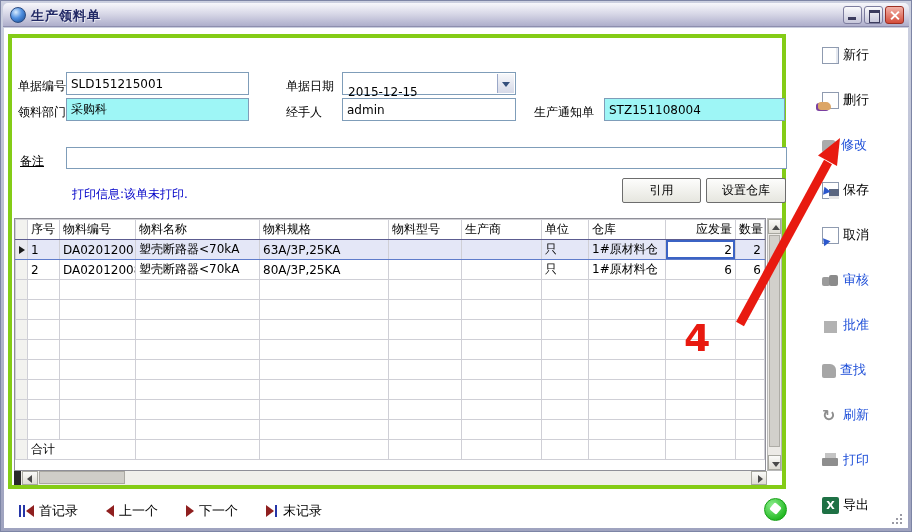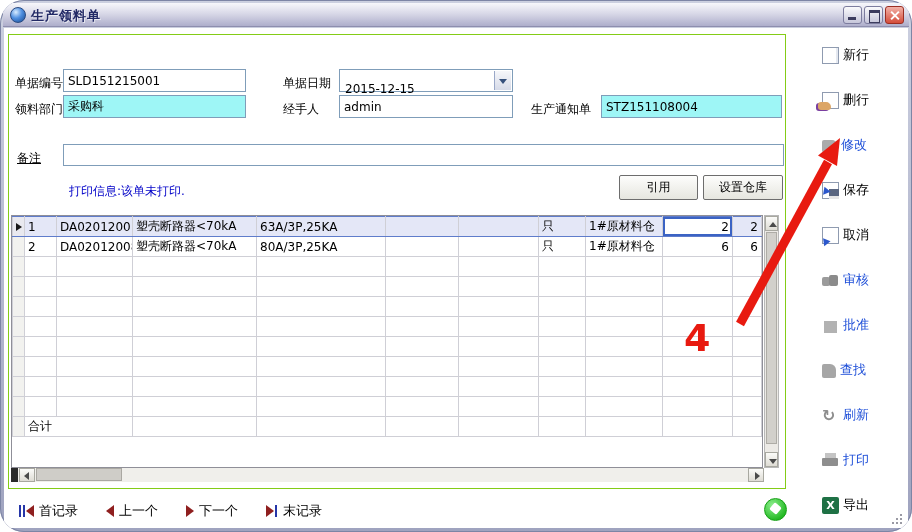--- a/index.html
+++ b/index.html
@@ -1,21 +1,21 @@
 <!DOCTYPE html>
 <html><head>
 <meta charset="utf-8">
 <style>
   * { box-sizing: border-box; margin: 0; padding: 0; }
   html,body { width:912px; height:532px; }
   body { font-family: "DejaVu Sans", "Liberation Sans", sans-serif; font-size:12px; color:#000; }
 
   .window { position:relative; width:912px; height:532px;
     background:linear-gradient(#ccd0e0,#9fa3bf);
-    box-shadow: inset 0 0 0 1px #7d85a5; overflow:hidden;border-radius:24px; }
+    box-shadow: inset 0 0 0 1px #7d85a5; overflow:hidden; }
 
   
   .titlebar { position:absolute; left:3px; top:3px; right:3px; height:24px;
     background:linear-gradient(#f7f7fb 0%, #d9d9e8 45%, #aeaecb 100%);
     border-radius:5px 5px 0 0; border-bottom:1px solid #8e8eae; }
   .app-icon { position:absolute; left:7px; top:4px; width:16px; height:16px; border-radius:50%;
     background:radial-gradient(circle at 35% 30%, #d8ecff, #4f8fe0 45%, #16488f); border:1px solid #2a4a80; }
   .title-text { position:absolute; left:28px; top:4px; font-size:13px; font-weight:bold;
     color:#232a66; text-shadow:1px 1px 0 rgba(255,255,255,.65); letter-spacing:1px; }
   .winbtns { position:absolute; right:5px; top:3px; display:flex; gap:2px; }
@@ -26,21 +26,21 @@
     border:1px solid #3c3c5e; border-top-width:3px; }
   .wbtn-close { background:linear-gradient(#f2b2a8,#d44c3a); border-color:#9c2e22; }
   .wbtn-close::before, .wbtn-close::after { content:""; position:absolute; left:8px; top:3px;
     width:2px; height:11px; background:#fff; }
   .wbtn-close::before { transform:rotate(45deg); }
   .wbtn-close::after { transform:rotate(-45deg); }
 
   
   .content { position:absolute; left:4px; top:28px; width:904px; height:500px; background:#fff; }
   .panel { position:absolute; left:4px; top:6px; width:778px; height:455px;
-    border:1px solid #84cc16; background:#fff; }
+    border:4px solid #84cc16; background:#fff; }
 
   .flabel { position:absolute; color:#000; white-space:nowrap; }
   .tinput { position:absolute; height:23px; border:1px solid #7f9db9; background:#fff;
     font:12px "DejaVu Sans","Liberation Sans",sans-serif; padding:0 4px; }
   .cyan { background:#9ef6f6; }
 
   .combo { position:absolute; height:23px; border:1px solid #7f9db9; background:#fff; }
   .combo-text { position:absolute; left:5px; top:12px; }
   .combo-btn { position:absolute; right:1px; top:1px; bottom:1px; width:17px;
     background:linear-gradient(#f6f7fa,#d6dae8); border-left:1px solid #9aa8c8; }
@@ -194,20 +194,33 @@
               <col style="width:124px">
             <col style="width:129px">
               <col style="width:73px">
               <col style="width:80px">
               <col style="width:47px">
             <col style="width:77px">
               <col style="width:70px">
               <col>
           </colgroup>
           <tbody>
+              <tr>
+            <th class="marker"></th>
+            <th>序号</th>
+            <th>物料编号</th>
+            <th>物料名称</th>
+            <th>物料规格</th>
+            <th>物料型号</th>
+            <th>生产商</th>
+            <th>单位</th>
+            <th>仓库</th>
+            <th class="num">应发量</th>
+            <th class="num">数量</th>
+          </tr>
           <tr class="hl">
             <td class="marker"><span class="row-arrow"></span></td>
             <td>1</td>
             <td>DA02012001</td>
             <td>塑壳断路器&lt;70kA</td>
             <td>63A/3P,25KA</td>
             <td></td>
             <td></td>
             <td>只</td>
             <td>1#原材料仓</td>

